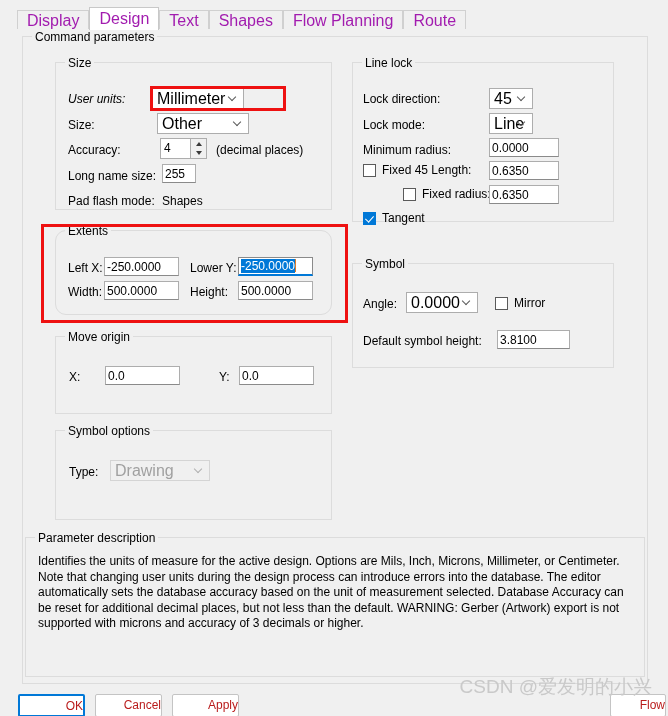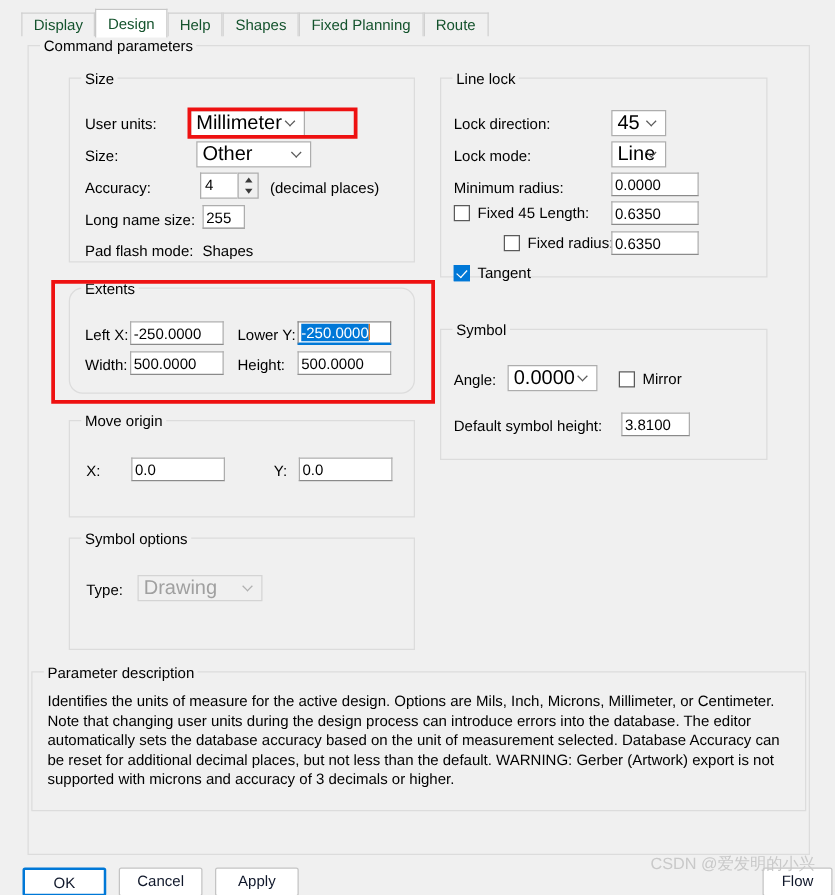--- a/index.html
+++ b/index.html
@@ -26,22 +26,22 @@
     display: flex;
     align-items: flex-end;
   }
   .tab {
     height: 19px;
     line-height: 19px;
     padding: 0 9px;
     background: #f0f0f0;
     border: 1px solid #d0d0d0;
     border-bottom: none;
-    font-size: 12px;
-    color: #14532d;
+    font-size: 16px;
+    color: #a21caf;
     white-space: nowrap;
     box-sizing: border-box;
     margin-top: 20px;
   }
   .tab.active {
     background: #ffffff;
     border-color: #c8c8c8;
     height: 23px;
     line-height: 22px;
     margin-bottom: -1px;
@@ -243,62 +243,62 @@
   
   .btn {
     position: absolute;
     box-sizing: border-box;
     height: 23px;
     background: #ffffff;
     border: 1px solid #c4c4c4;
     border-radius: 2px;
     font-size: 12px;
     font-family: "Liberation Sans", sans-serif;
-    color: #0f172a;
-    text-align: center;
+    color: #b91c1c;
+    text-align: right;
     line-height: 21px;
     cursor: default;
   }
   .btn.default {
     border: 2px solid #0078d7;
   }
 
   
   .watermark {
     position: absolute;
     right: 16px;
     bottom: 16px;
-    font-size: 13px;
+    font-size: 19px;
     color: #c9c9c9;
     white-space: nowrap;
     pointer-events: none;
     user-select: none;
   }
 </style>
 </head>
 <body>
 
 <div class="tabstrip">
   <div class="tab">Display</div>
   <div class="tab active">Design</div>
-  <div class="tab">Help</div>
+  <div class="tab">Text</div>
   <div class="tab">Shapes</div>
-  <div class="tab">Fixed Planning</div>
+  <div class="tab">Flow Planning</div>
   <div class="tab">Route</div>
 </div>
 
 <div class="group" style="left:22px; top:36px; width:626px; height:648px;">
   <span class="glabel">Command parameters</span>
 </div>
 
 <div class="group" style="left:55px; top:62px; width:277px; height:148px;">
   <span class="glabel">Size</span>
 </div>
 
-<span class="lbl" style="left:68px; top:92px;">User units:</span>
+<span class="lbl" style="left:68px; top:92px;font-style:italic;">User units:</span>
 <div class="combo" style="left:152px; top:88px; width:92px;">
   <span>Millimeter</span>
   <span class="chev"></span>
 </div>
 
 <span class="lbl" style="left:68px; top:118px;">Size:</span>
 <div class="combo" style="left:157px; top:113px; width:92px;">
   <span>Other</span>
   <span class="chev"></span>
 </div>
@@ -384,21 +384,21 @@
   <span>0.0000</span>
   <span class="chev"></span>
 </div>
 
 <div class="chk" style="left:495px; top:296px;">
   <span class="chkbox"></span>
   <span>Mirror</span>
 </div>
 
 <span class="lbl" style="left:363px; top:334px;">Default symbol height:</span>
-<input class="tfield" style="left: 497px; top: 330px; width: 55px;" type="text" value="3.8100">
+<input class="tfield" style="left: 497px; top: 330px; width: 73px;" type="text" value="3.8100">
 
 <div class="group" style="left:55px; top:336px; width:277px; height:78px;">
   <span class="glabel">Move origin</span>
 </div>
 
 <span class="lbl" style="left:69px; top:370px;">X:</span>
 <input class="tfield" style="left: 105px; top: 366px; width: 75px;" type="text" value="0.0">
 
 <span class="lbl" style="left:219px; top:370px;">Y:</span>
 <input class="tfield" style="left: 239px; top: 366px; width: 75px;" type="text" value="0.0">
@@ -406,21 +406,21 @@
 <div class="group" style="left:55px; top:430px; width:277px; height:90px;">
   <span class="glabel">Symbol options</span>
 </div>
 
 <span class="lbl" style="left:69px; top:465px;">Type:</span>
 <div class="combo disabled" style="left:110px; top:460px; width:100px;">
   <span>Drawing</span>
   <span class="chev"></span>
 </div>
 
-<div class="group" style="left:25px; top:537px; width:620px; height:112px;">
+<div class="group" style="left:25px; top:537px; width:620px; height:140px;">
   <span class="glabel">Parameter description</span>
   <div class="desc-text">Identifies the units of measure for the active design. Options are Mils, Inch, Microns, Millimeter, or Centimeter. Note that changing user units during the design process can introduce errors into the database.  The editor automatically sets the database accuracy based on the unit of measurement selected. Database Accuracy can be reset for additional decimal places, but not less than the default. WARNING: Gerber (Artwork) export is not supported with microns and accuracy of 3 decimals or higher.</div>
 </div>
 
 <div class="btn default" style="left:18px; top:694px; width:67px;">OK</div>
 <div class="btn" style="left:95px; top:694px; width:67px;">Cancel</div>
 <div class="btn" style="left:172px; top:694px; width:67px;">Apply</div>
 <div class="btn" style="left:610px; top:694px; width:56px;">Flow</div>
 
 <div class="watermark">CSDN @爱发明的小兴</div>

